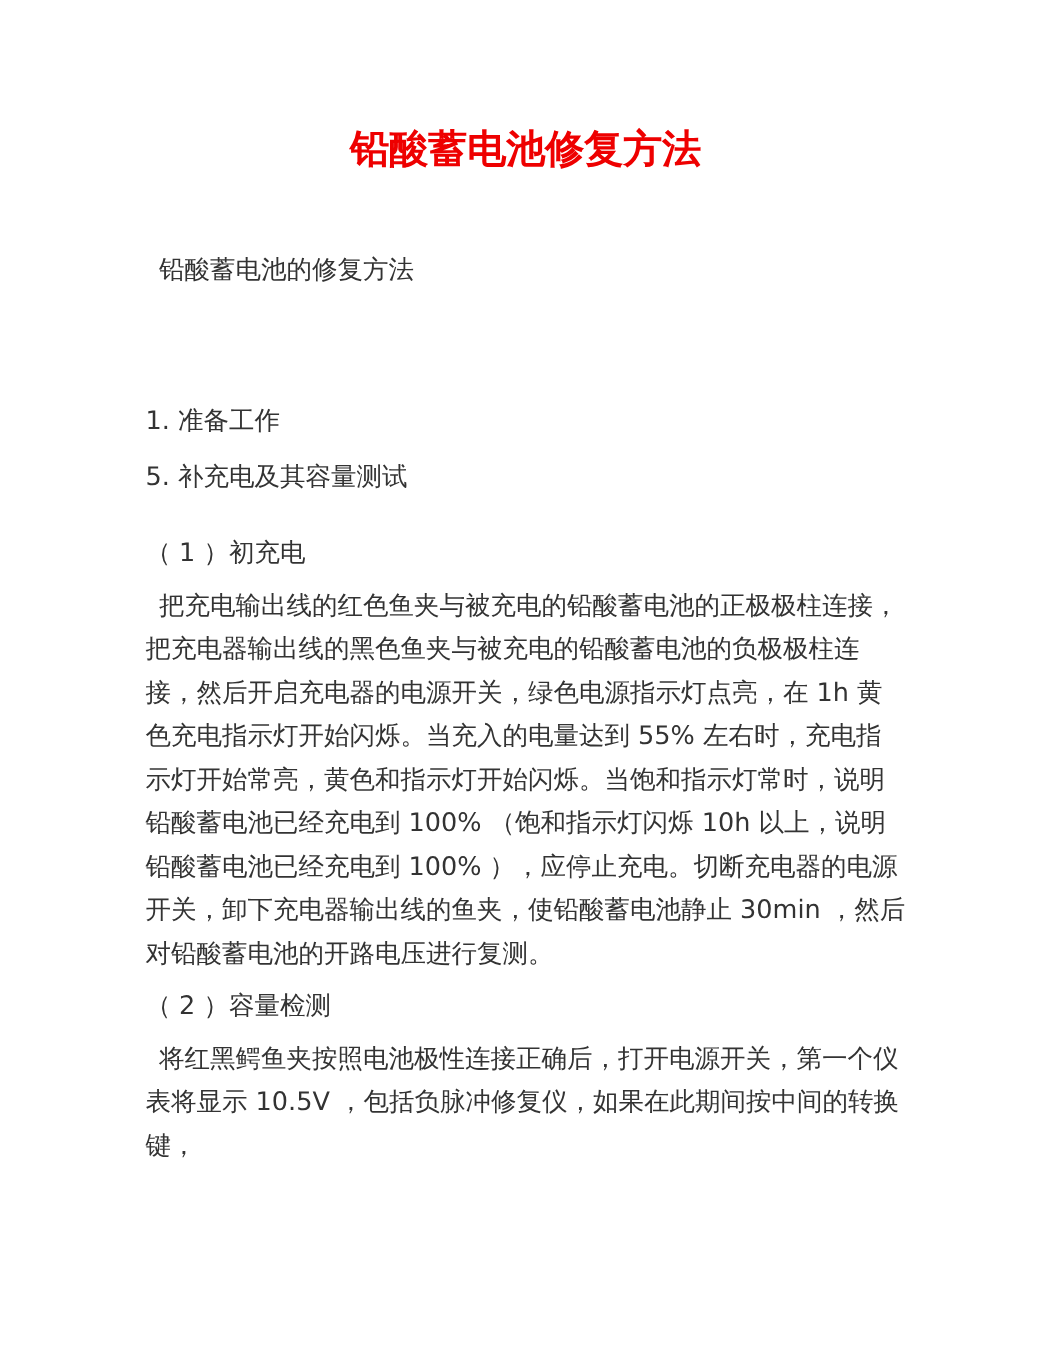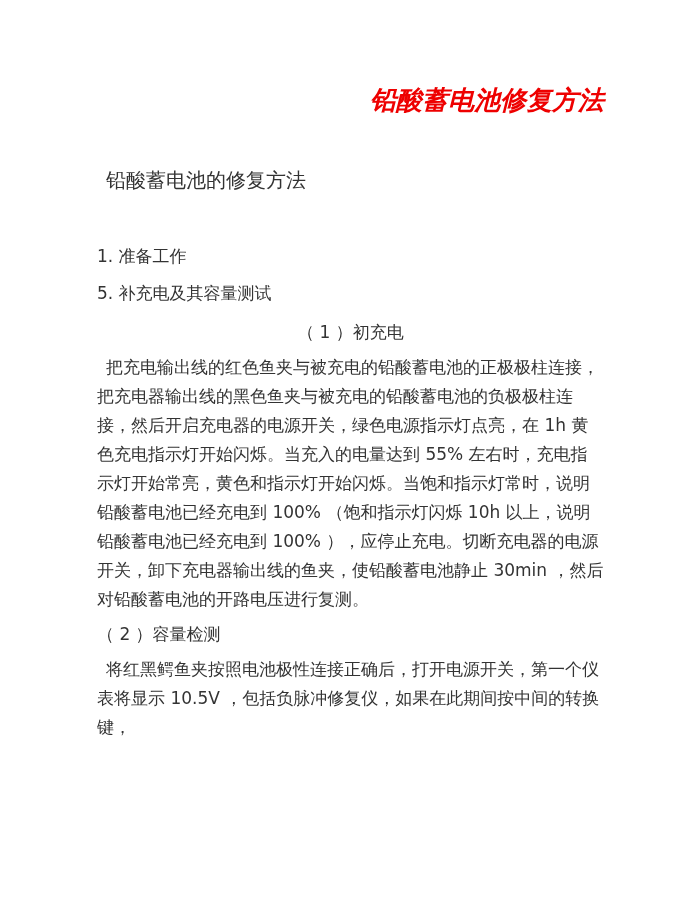--- a/index.html
+++ b/index.html
@@ -15,40 +15,39 @@
     padding: 82px 96px 0 97px;
     background: #ffffff;
     overflow: hidden;
     font-family: "DejaVu Sans", "Liberation Sans", sans-serif;
     color: #333333;
   }
   .doc-title {
     font-size: 26px;
     font-weight: bold;
     line-height: 36px;
-    text-align: right;
+    text-align: center;
     margin: 0 0 48px 0;
-    font-style: italic;
   }
   .doc-subtitle {
-    font-size: 20px;
+    font-size: 17px;
     line-height: 29px;
     margin: 0;
     text-indent: 9px;
     font-weight: normal;
   }
   .doc-heading {
     font-size: 17px;
     line-height: 29px;
     font-weight: normal;
     margin: 6px 0;
   }
-  .h-prep     { margin-top: 47px; }
+  .h-prep     { margin-top: 72px; }
   .h-charge   { margin-top: 8px; }
-  .h-initial  { margin-top: 10px; text-align: center; }
+  .h-initial  { margin-top: 22px; }
   .h-capacity { margin-top: 6px; }
   .doc-para {
     font-size: 17px;
     line-height: 29px;
     margin: 6px 0;
     text-indent: 9px;
     text-align: left;
     word-break: break-all;
   }
 </style>

